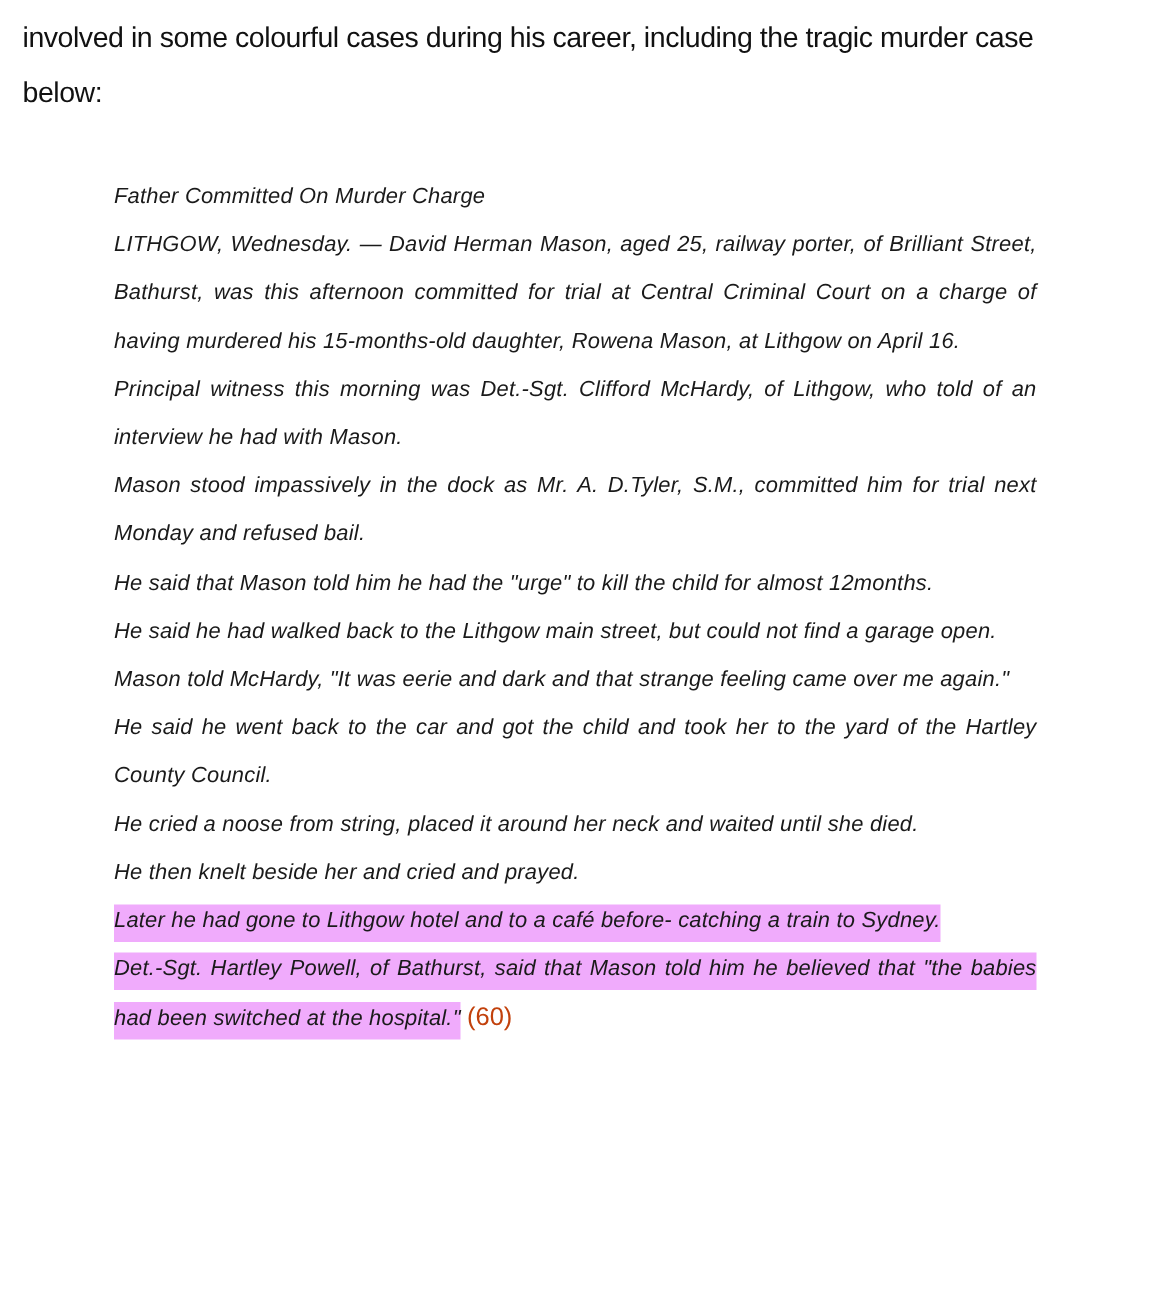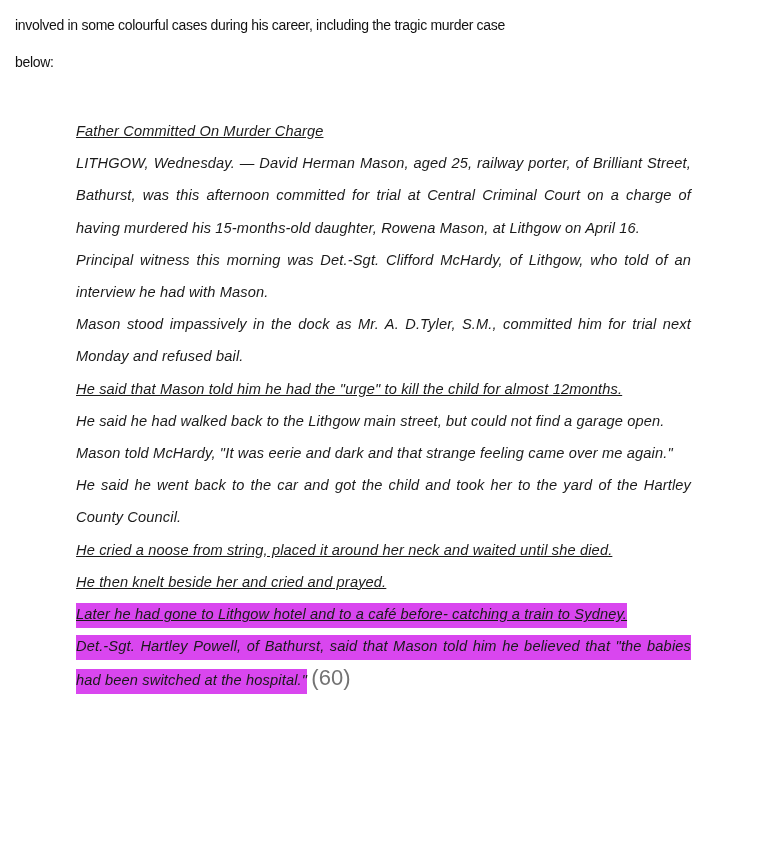--- a/index.html
+++ b/index.html
@@ -14,21 +14,21 @@
       overflow: hidden;
       font-family: "Liberation Sans", sans-serif;
       color: #000000;
     }
     .intro {
       position: absolute;
       left: 15px;
       top: 8px;
       width: 760px;
       margin: 0;
-      font-size: 14px;
+      font-size: 19px;
       line-height: 35px;
       letter-spacing: -0.3px;
       word-spacing: 0px;
       color: #111111;
     }
     .intro .line { display: block; white-space: nowrap; }
     .intro .line + .line { margin-top: 2px; }
 
     .quote {
       position: absolute;
@@ -41,31 +41,31 @@
       line-height: 32.2px;
       color: #1a1a1a;
       letter-spacing: 0.15px;
     }
     .quote .para {
       display: block;
       margin: 0;
       text-align: justify;
       text-align-last: left;
     }
-    .quote .para.nojust { text-align: left; text-decoration: underline; }
+    .quote .para.nojust { text-align: left; }
     .quote .para.hl span.hl-text {
-      background: #d946ef;
+      background: #f0abfc;
       padding: 3px 0 6px 0;
       box-decoration-break: clone;
       -webkit-box-decoration-break: clone;
     }
     .citation {
       font-style: normal;
-      font-size: 22px;
-      color: #737373;
+      font-size: 17px;
+      color: #c2410c;
       letter-spacing: 0;
     }
   </style>
 </head>
 <body>
 
 <div class="intro">
   <span class="line">involved in some colourful cases during his career, including the tragic murder case</span>
   <span class="line">below:</span>
 </div>

